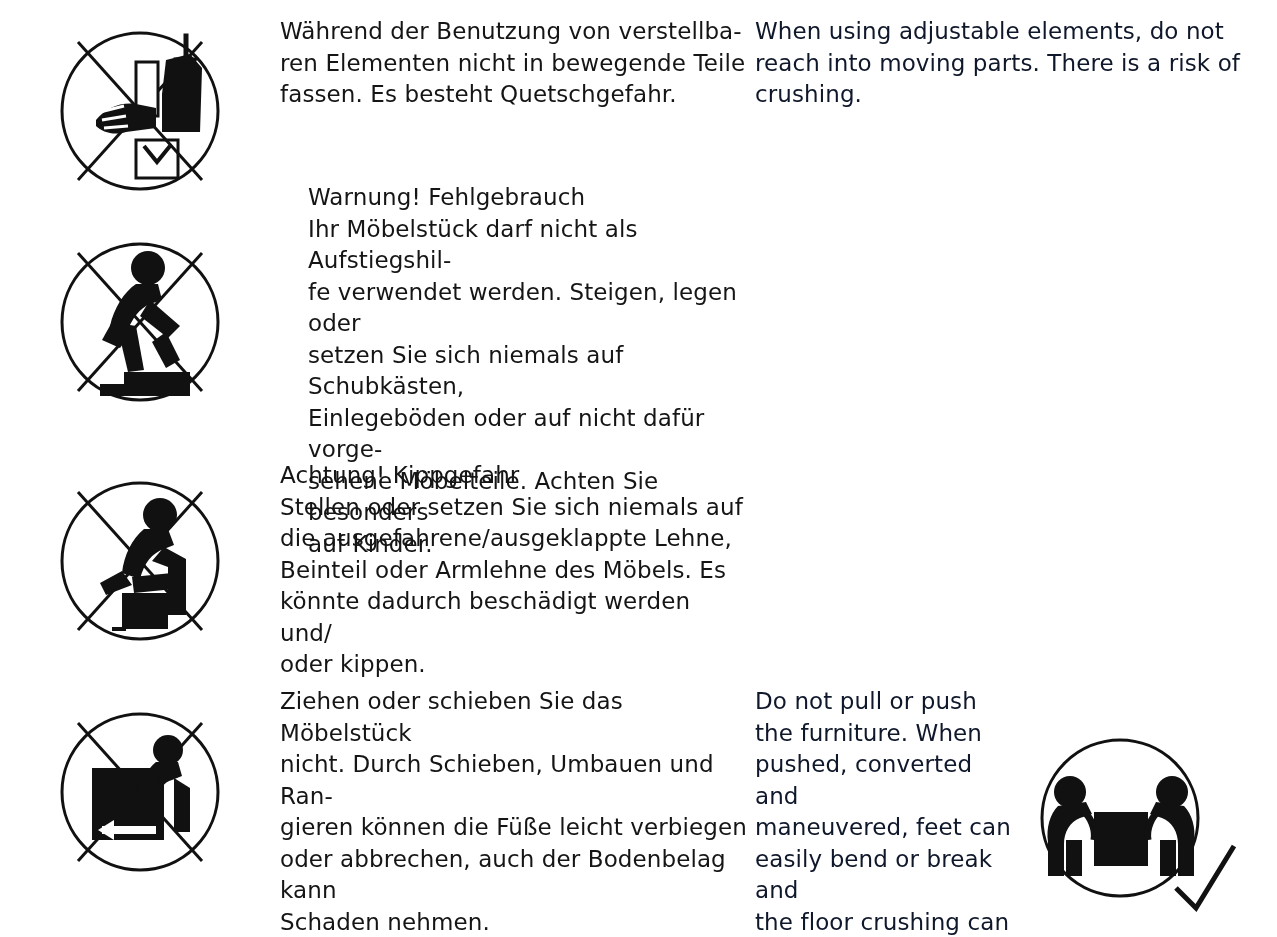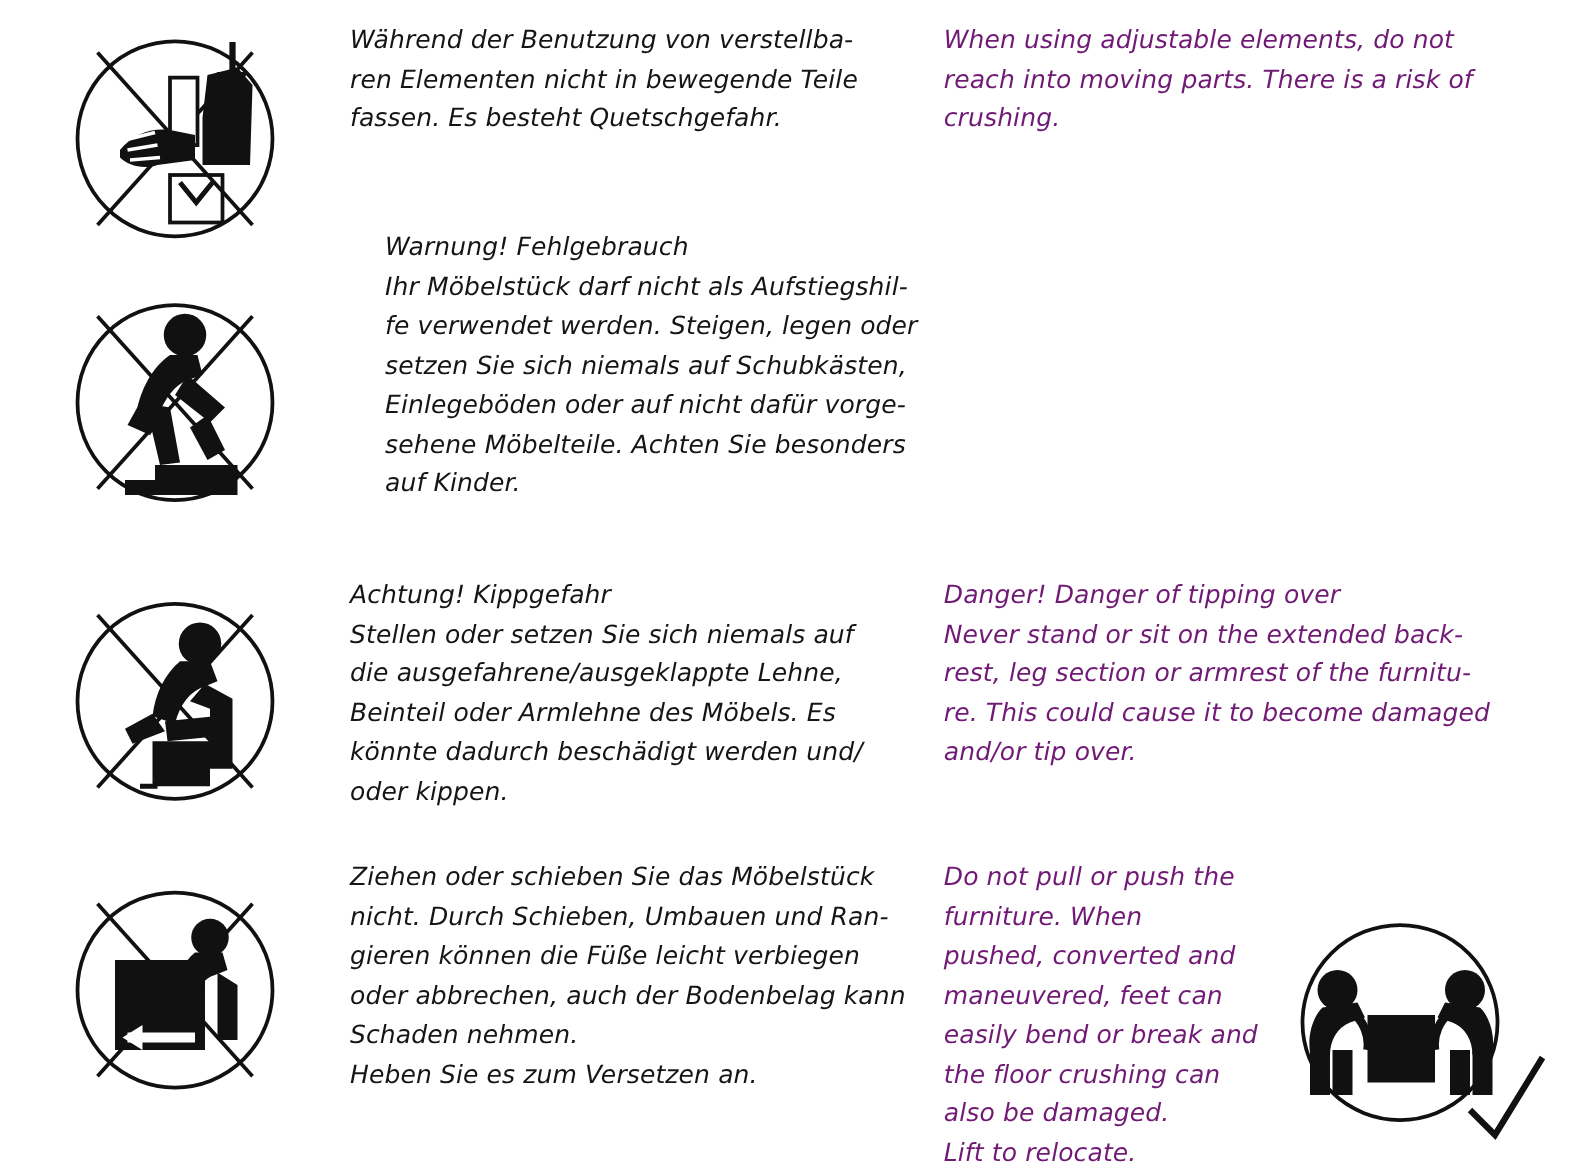--- a/index.html
+++ b/index.html
@@ -38,31 +38,30 @@
     width: 475px;
     flex: 0 0 475px;
     padding-right: 8px;
     box-sizing: border-box;
   }
   .en-cell {
     flex: 1 1 auto;
     box-sizing: border-box;
   }
   .txt {
-    font-size: 20px;
+    font-size: 23px;
     line-height: 31.5px;
     white-space: pre-line;
     letter-spacing: 0.1px;
-    font-style: italic;
   }
   .de {
     color: #151515;
   }
   .en {
-    color: #701a75;
+    color: #0f172a;
   }
   .pic {
     display: block;
   }
   .en-wrap-narrow {
     width: 260px;
   }
   .row4-en {
     position: relative;
     display: flex;
@@ -156,27 +155,20 @@
         <path d="M72 166 L86 166" stroke="#111" stroke-width="4"></path>
       </svg>
     </div>
     <div class="de-cell">
       <div class="txt de">Achtung! Kippgefahr
 Stellen oder setzen Sie sich niemals auf
 die ausgefahrene/ausgeklappte Lehne,
 Beinteil oder Armlehne des Möbels. Es
 könnte dadurch beschädigt werden und/
 oder kippen.</div>
-    </div>
-    <div class="en-cell">
-      <div class="txt en">Danger! Danger of tipping over
-Never stand or sit on the extended back-
-rest, leg section or armrest of the furnitu-
-re. This could cause it to become damaged
-and/or tip over.</div>
     </div>
   </div>
 
   <div class="row" style="top: 686px;">
     <div class="icon-cell">
       <svg class="pic" width="200" height="200" viewBox="0 0 200 200" style="margin-top:6px;">
         <circle cx="100" cy="100" r="78" fill="none" stroke="#111" stroke-width="3"></circle>
         <line x1="38" y1="31" x2="162" y2="169" stroke="#111" stroke-width="3"></line>
         <line x1="162" y1="31" x2="38" y2="169" stroke="#111" stroke-width="3"></line>
 

